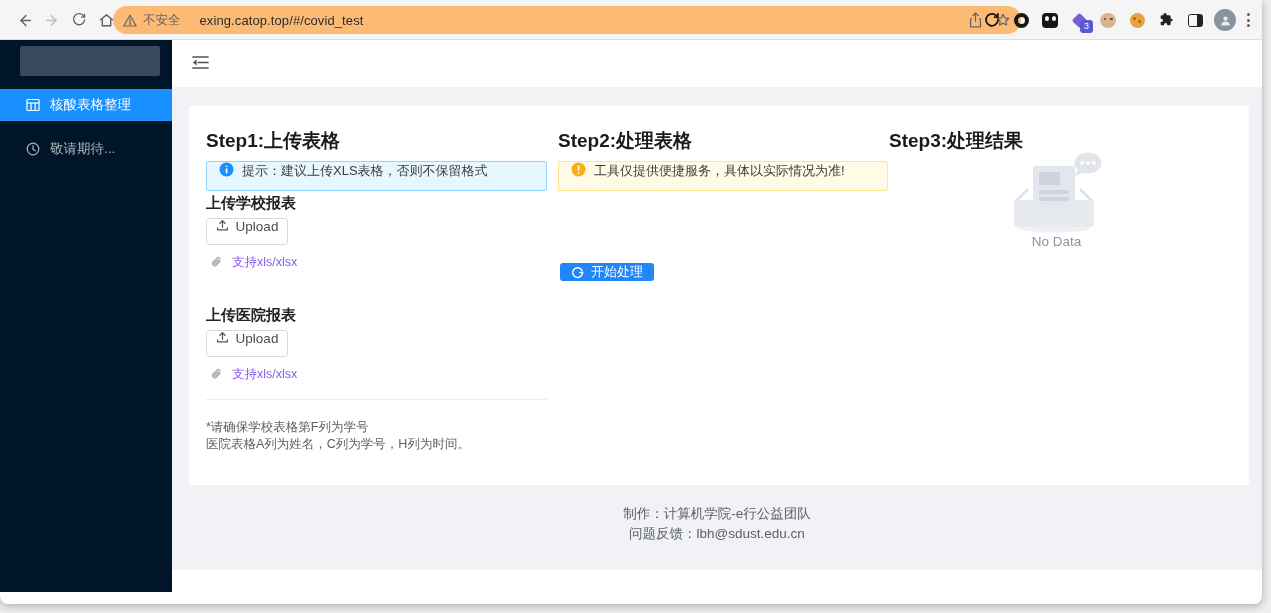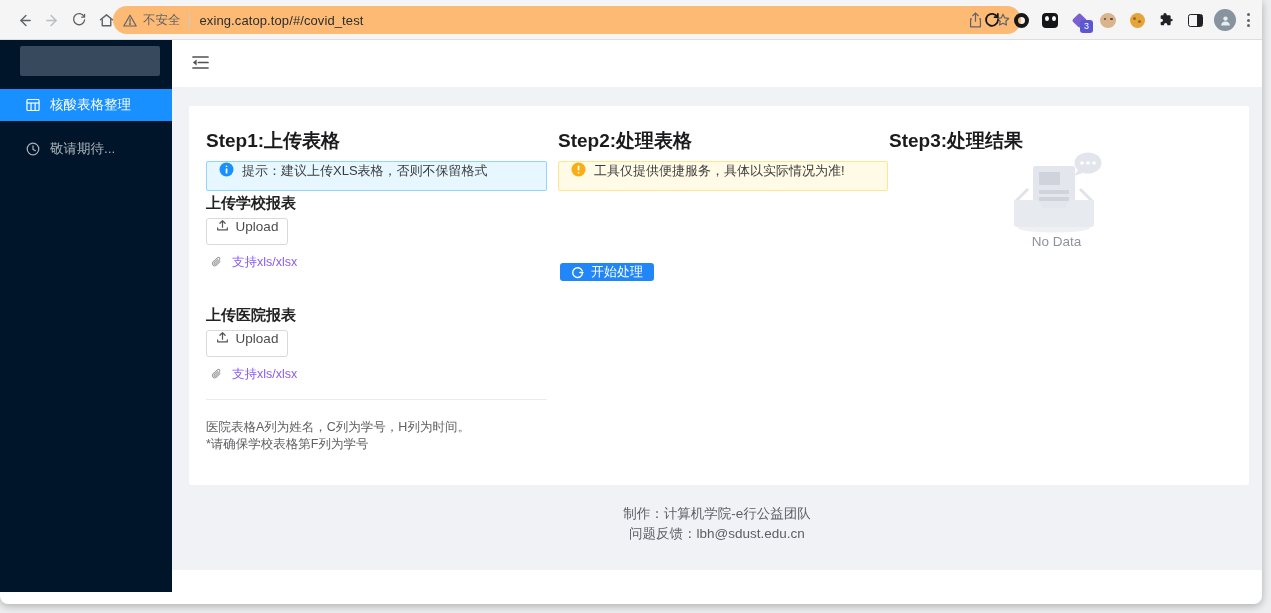--- a/index.html
+++ b/index.html
@@ -304,22 +304,22 @@
             <span>
               <svg width="13" height="13" viewBox="0 0 14 14" fill="none" stroke="#9a9c9e" stroke-width="1.1" stroke-linecap="round">
                   <path d="M10.7 6 6.9 9.9a2.45 2.45 0 0 1-3.5-3.5L8 1.9a1.63 1.63 0 0 1 2.3 2.3L5.8 8.7a.82.82 0 0 1-1.2-1.2l3.8-3.7"></path>
                 </svg>
             </span>
             <span>支持xls/xlsx</span>
           </div>
 
           <div class="divider"></div>
           <div class="note">
+            <div>*请确保学校表格第F列为学号</div>
             <div>医院表格A列为姓名，C列为学号，H列为时间。</div>
-            <div>*请确保学校表格第F列为学号</div>
           </div>
         </div>
 
         <div class="col col2">
           <div class="step-title">Step2:处理表格</div>
           <div class="alert warn">
             <span>
               <svg width="15" height="15" viewBox="0 0 15 15">
                   <circle cx="7.5" cy="7.5" r="7" fill="#faad14"></circle>
                   <rect x="6.7" y="3.4" width="1.7" height="5.2" rx=".85" fill="#fff"></rect>

